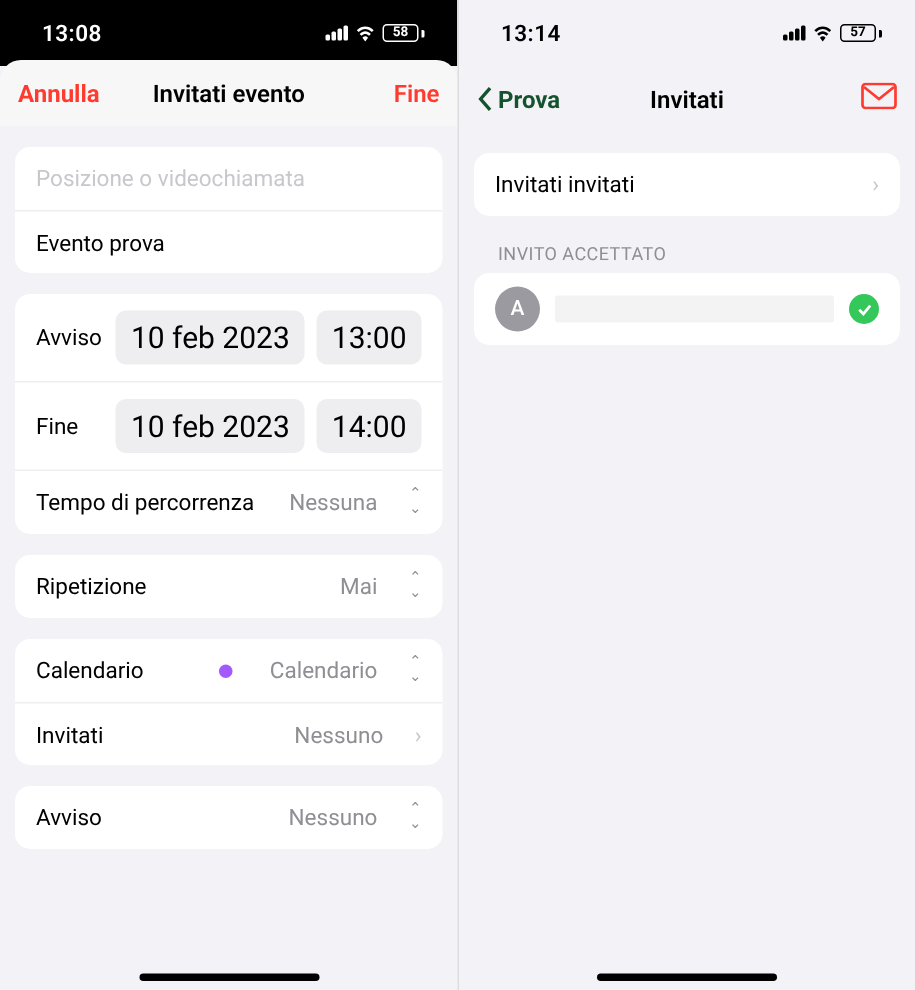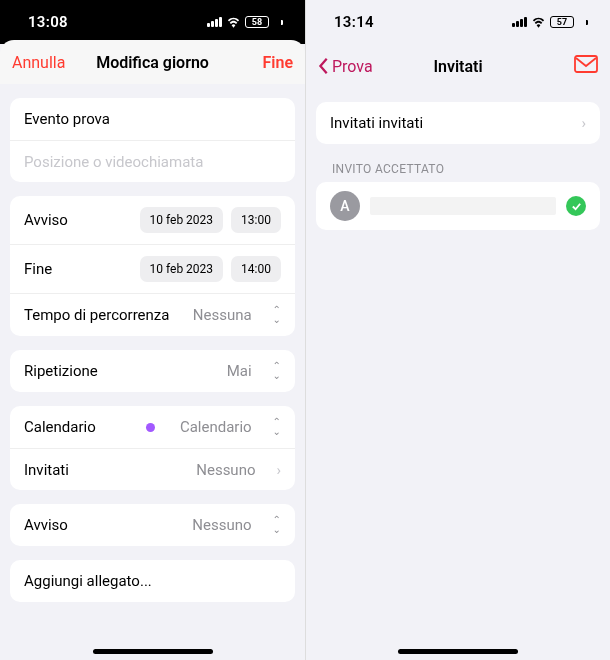--- a/index.html
+++ b/index.html
@@ -8,41 +8,41 @@
 .screen.left { background: #f2f2f7; }
 .screen.right { background: #f2f2f7; border-left: 1px solid #ddd; }
 .statusbar { height: 44px; display: flex; align-items: center; justify-content: space-between; padding: 0 22px 0 28px; font-size: 15px; font-weight: 600; background: transparent; position: relative;}
 .screen.left .statusbar { background: #000; color: #fff; }
 .status-time { letter-spacing: 0.3px; }
 .status-icons { display: flex; align-items: center; gap: 4px; }
 .signal { display: inline-flex; align-items: flex-end; gap: 1px; }
 .signal span { width: 3px; background: currentColor; border-radius: 1px; }
 .signal span:nth-child(1){height:4px} .signal span:nth-child(2){height:6px} .signal span:nth-child(3){height:8px} .signal span:nth-child(4){height:10px}
 .wifi { width:15px; height:12px; }
-.battery { display:inline-flex; align-items:center; gap:12px;}
+.battery { display:inline-flex; align-items:center; gap:2px;}
 .battery-box { border:1px solid currentColor; border-radius:3px; width:24px; height:12px; position:relative; display:flex; align-items:center; justify-content:center; font-size:9px; font-weight:700;}
 .battery-tip { width:2px; height:5px; background:currentColor; border-radius:0 1px 1px 0;}
 .navbar { height: 44px; display:flex; align-items:center; justify-content:space-between; padding: 0 12px; position: relative;}
 .screen.left .navbar { background:#f7f7f7; border-top-left-radius:14px; border-top-right-radius:14px; margin-top:-4px;}
-.nav-left, .nav-right { color:#ff3b30; font-size:16px; }
+.nav-left, .nav-right { color:#ff3b30; font-size:16px;font-weight:bold; }
 .nav-right.bold { font-weight:600; }
 .nav-title { position:absolute; left:0; right:0; text-align:center; font-size:16px; font-weight:600; pointer-events:none; }
-.back-arrow { display:inline-flex; align-items:center; gap:2px; color:#be185d; }
+.back-arrow { display:inline-flex; align-items:center; gap:2px; color:#14532d; }
 .back-arrow svg { width:12px; height:18px; }
 .mail-icon { color:#ff3b30; }
 .content { flex:1; padding: 0 10px 10px; overflow:hidden; }
 .card { background:#fff; border-radius:10px; margin-top:14px; overflow:hidden; }
 .row { padding: 11px 14px; display:flex; align-items:center; justify-content:space-between; font-size:15px; color:#000; min-height:42px; }
 .row + .row { border-top:1px solid #eee; }
 .row .label { flex:0 0 auto; }
 .row .value { color:#8e8e93; display:flex; align-items:center; gap:21px; }
 .row .value .updown { font-size:10px; line-height:1; }
 .row.input { color:#000; }
 .row.placeholder { color:#c7c7cc; }
-.chip { background:#eeeef0; border-radius:7px; padding:6px 10px; font-size:12px; color:#000; }
+.chip { background:#eeeef0; border-radius:7px; padding:6px 10px; font-size:20px; color:#000; }
 .chips { display:flex; gap:8px; }
 .toggle { width:48px; height:30px; border-radius:15px; background:#e9e9eb; position:relative; }
 .toggle .knob { width:26px; height:26px; background:#fff; border-radius:50%; position:absolute; top:2px; left:2px; box-shadow:0 1px 2px rgba(0,0,0,0.2);}
 .dot { width:9px; height:9px; border-radius:50%; background:#a259ff; display:inline-block; margin-right:4px;}
 .section-header { font-size:12px; color:#8e8e93; text-transform:uppercase; padding: 18px 16px 6px; letter-spacing:0.3px;}
 .invitee-row { display:flex; align-items:center; gap:10px; padding:9px 14px; background:#fff; border-radius:10px;}
 .avatar { width:30px; height:30px; border-radius:50%; background:#9a9aa0; color:#fff; display:flex; align-items:center; justify-content:center; font-size:14px; font-weight:500;}
 .invitee-name { flex:1; height:18px; background:#f3f3f3; border-radius:2px;}
 .check { width:20px; height:20px; border-radius:50%; background:#34c759; display:flex; align-items:center; justify-content:center; color:#fff;}
 .check svg { width:11px; height:11px; }
@@ -68,31 +68,31 @@
         </svg>
       <span class="battery">
           <span class="battery-box">58</span>
           <span class="battery-tip"></span>
         </span>
     </div>
   </div>
 
   <div class="navbar">
     <span class="nav-left">Annulla</span>
-    <span class="nav-title">Modifica giorno</span>
+    <span class="nav-title">Invitati evento</span>
     <span class="nav-right bold">Fine</span>
   </div>
 
   <div class="content">
     <div class="card">
+      <div class="row placeholder">
+          <span>Posizione o videochiamata</span>
+        </div>
       <div class="row input">
           <span>Evento prova</span>
-        </div>
-      <div class="row placeholder">
-          <span>Posizione o videochiamata</span>
         </div>
     </div>
 
     <div class="card">
       <div class="row">
         <span class="label">Avviso</span>
         <div class="chips">
           <span class="chip">10 feb 2023</span>
           <span class="chip">13:00</span>
         </div>
@@ -144,25 +144,20 @@
     <div class="card">
       <div class="row">
         <span class="label">Avviso</span>
         <span class="value">
             <span>Nessuno</span>
             <span class="updown">⌃<br>⌄</span>
           </span>
       </div>
     </div>
 
-    <div class="card">
-      <div class="row">
-        <span class="label">Aggiungi allegato...</span>
-      </div>
-    </div>
   </div>
   <div class="home-indicator"></div>
 </div>
 
 <div class="screen right">
   <div class="statusbar">
     <span class="status-time">13:14</span>
     <div class="status-icons">
       <span class="signal">
           <span></span>

